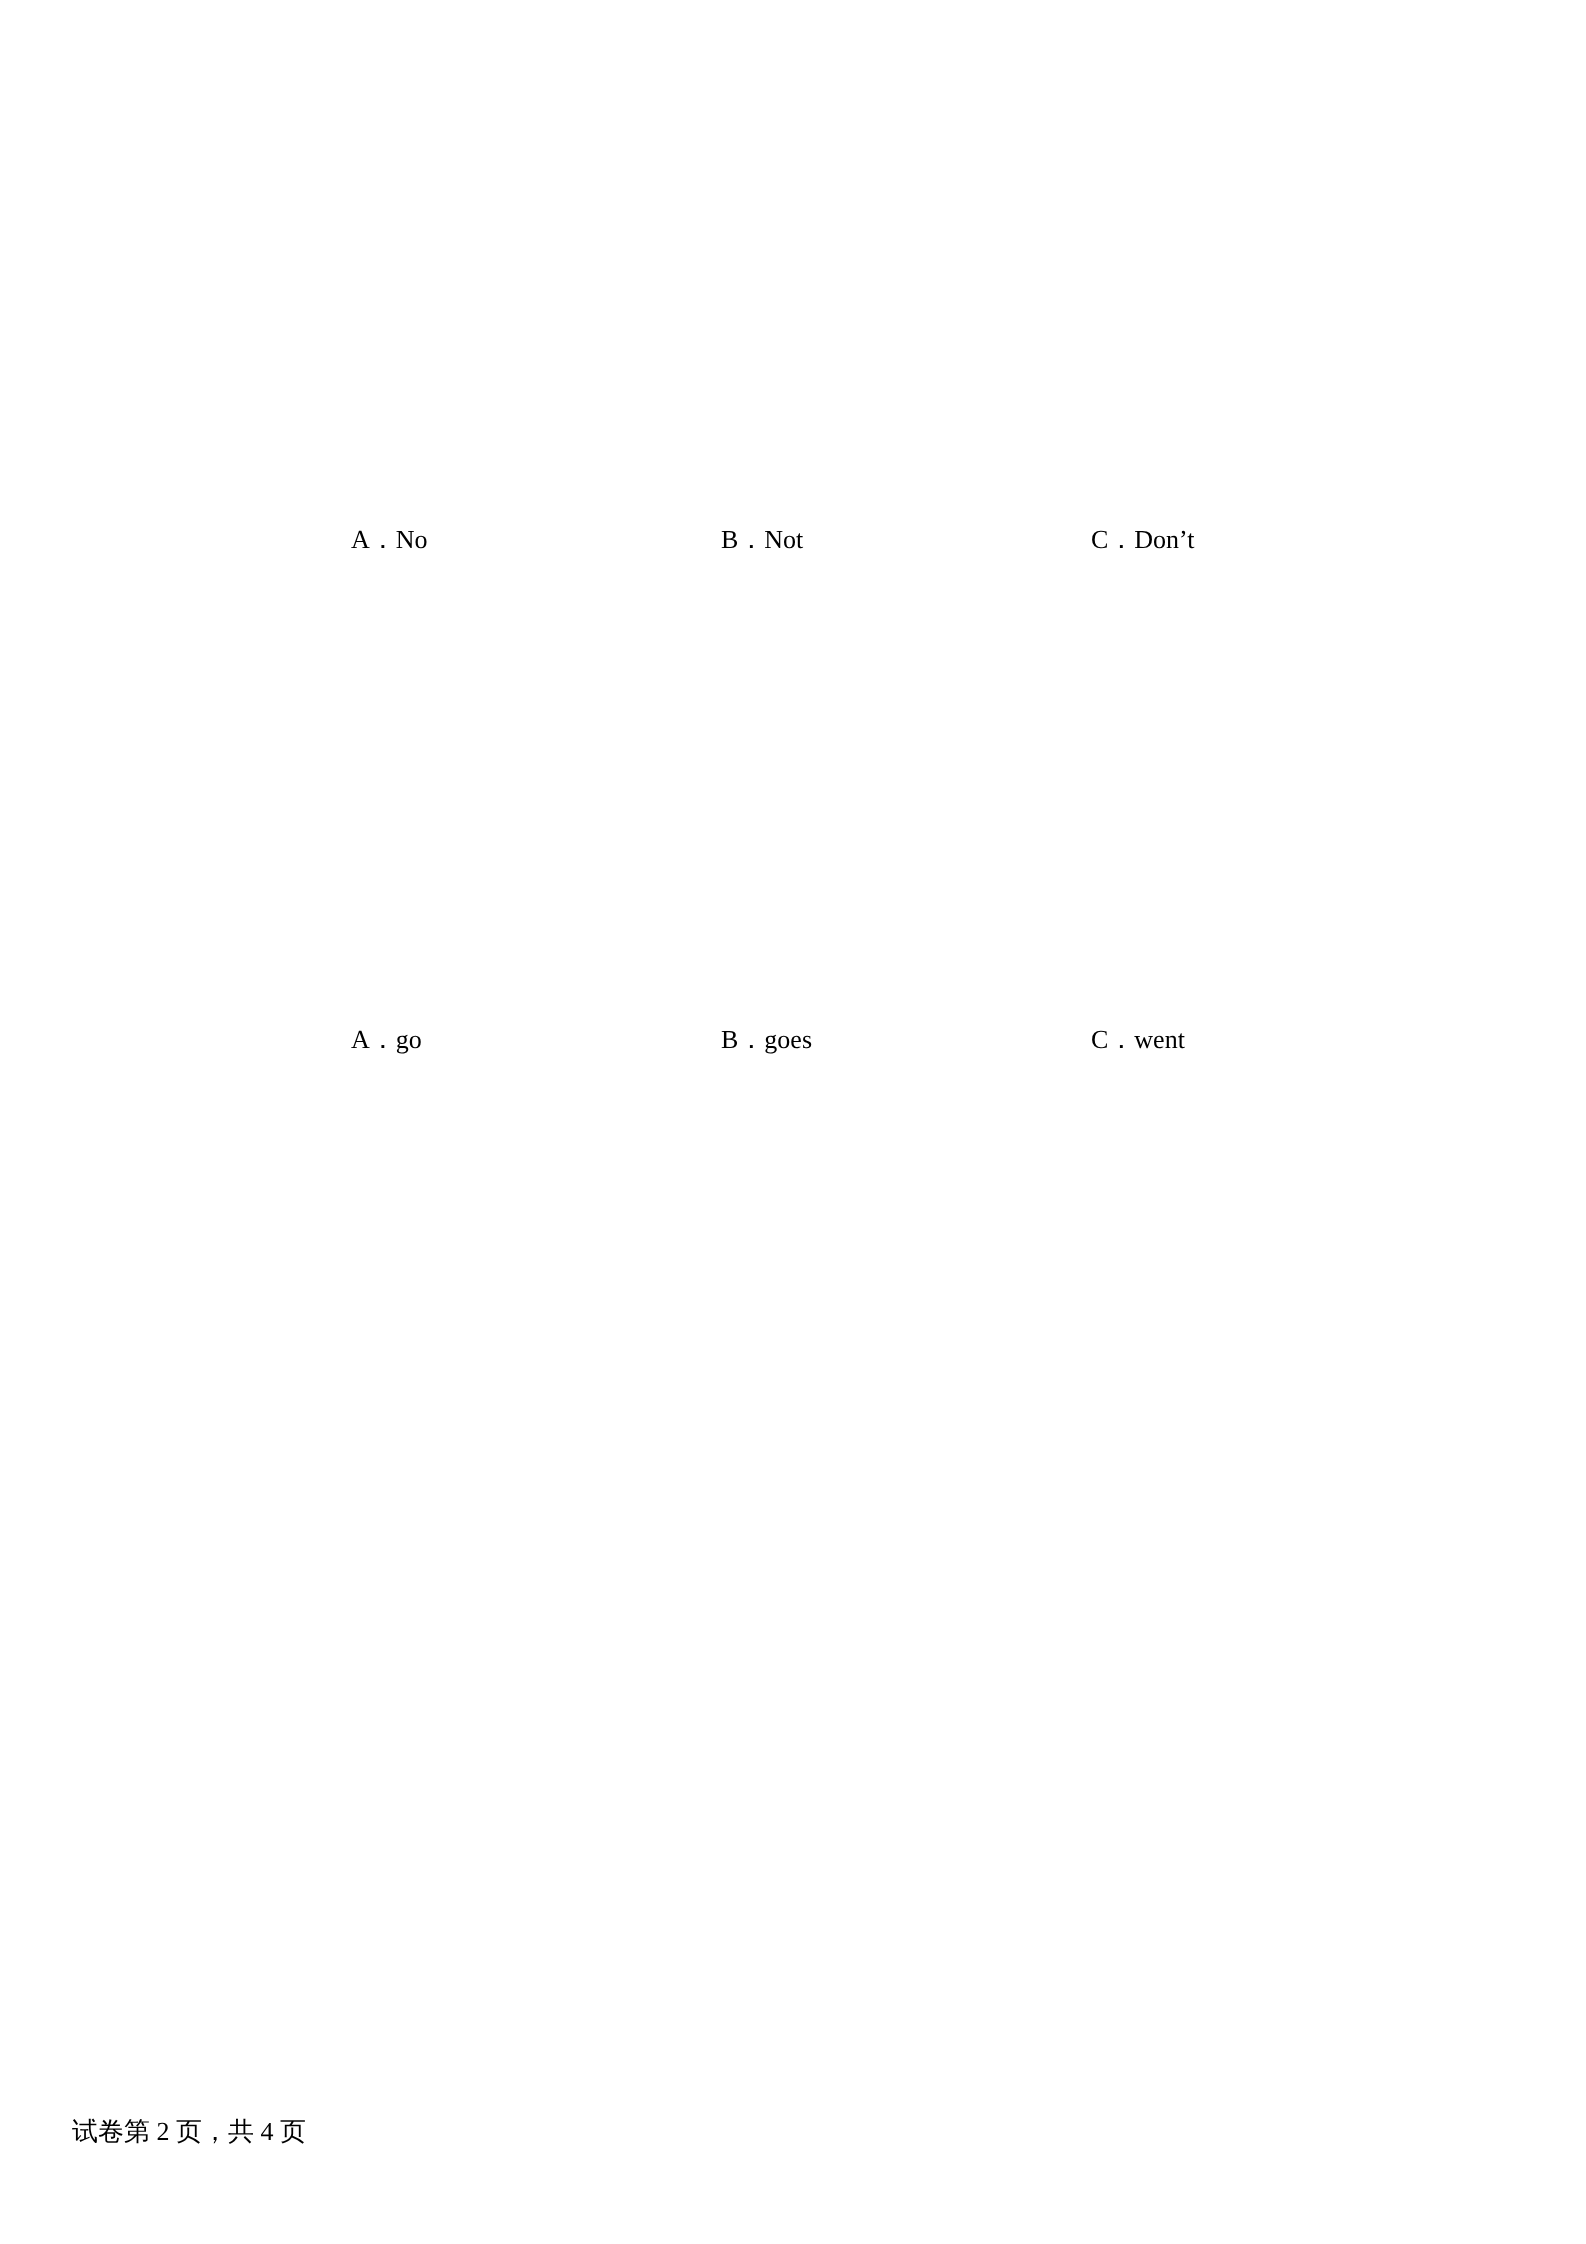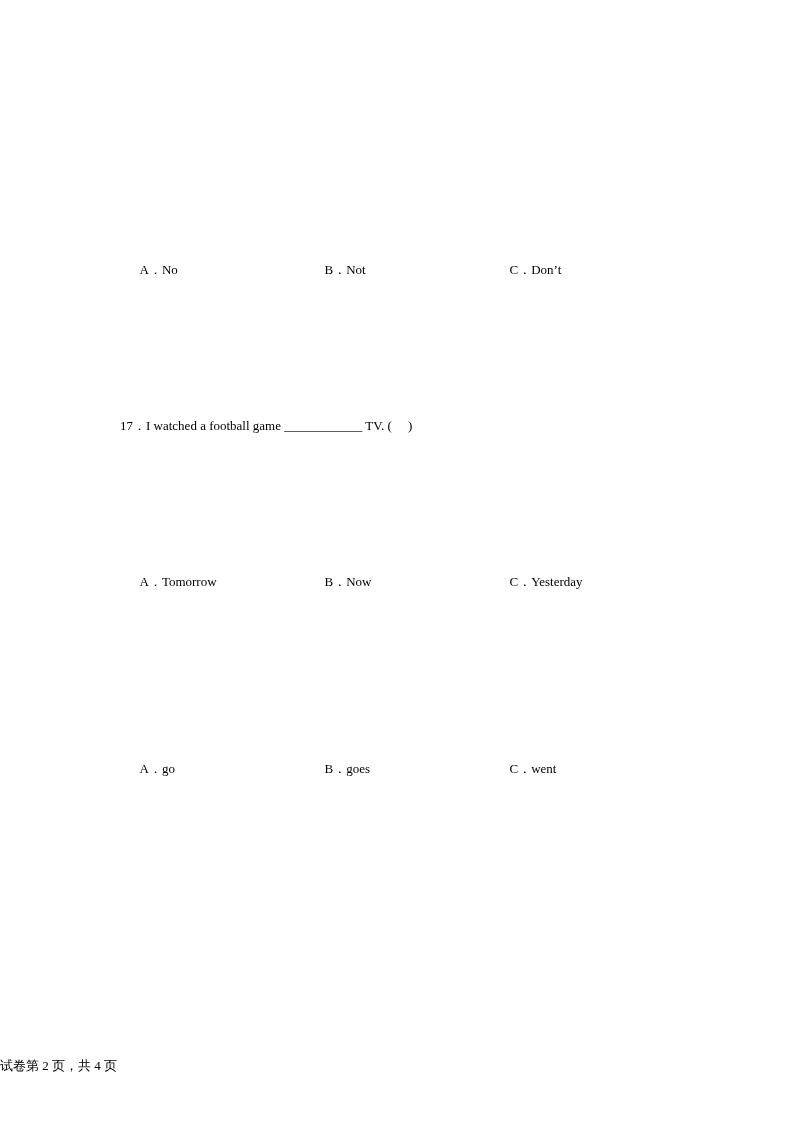--- a/index.html
+++ b/index.html
@@ -13,20 +13,21 @@
     position: relative;
     overflow: hidden;
     font-family: "Liberation Serif", "DejaVu Serif", serif;
     font-size: 13px;
     color: #000000;
   }
   .page {
     position: absolute;
     inset: 0;
     background: #ffffff;
+    margin-left: 36px;
   }
   .content {
     position: absolute;
     left: 120px;
     top: 98px;
     width: 600px;
     line-height: 31.2px;
     white-space: pre-wrap;
   }
   .line {
@@ -49,25 +50,21 @@
 <body>
 
 <div class="page">
   <div class="content">
 
     
     <div class="line opts">
       <span class="opt-a">A．No</span><span class="opt-b">B．Not</span><span class="opt-c">C．Don’t</span>
     </div>
 
-    <div class="line">17．I watched a football game ____________ TV. (     )</div>
 
-    <div class="line opts">
-      <span class="opt-a">A．Tomorrow</span><span class="opt-b">B．Now</span><span class="opt-c">C．Yesterday</span>
-    </div>
 
     <div class="line opts">
       <span class="opt-a">A．go</span><span class="opt-b">B．goes</span><span class="opt-c">C．went</span>
     </div>
 
     
     
 
     
     

